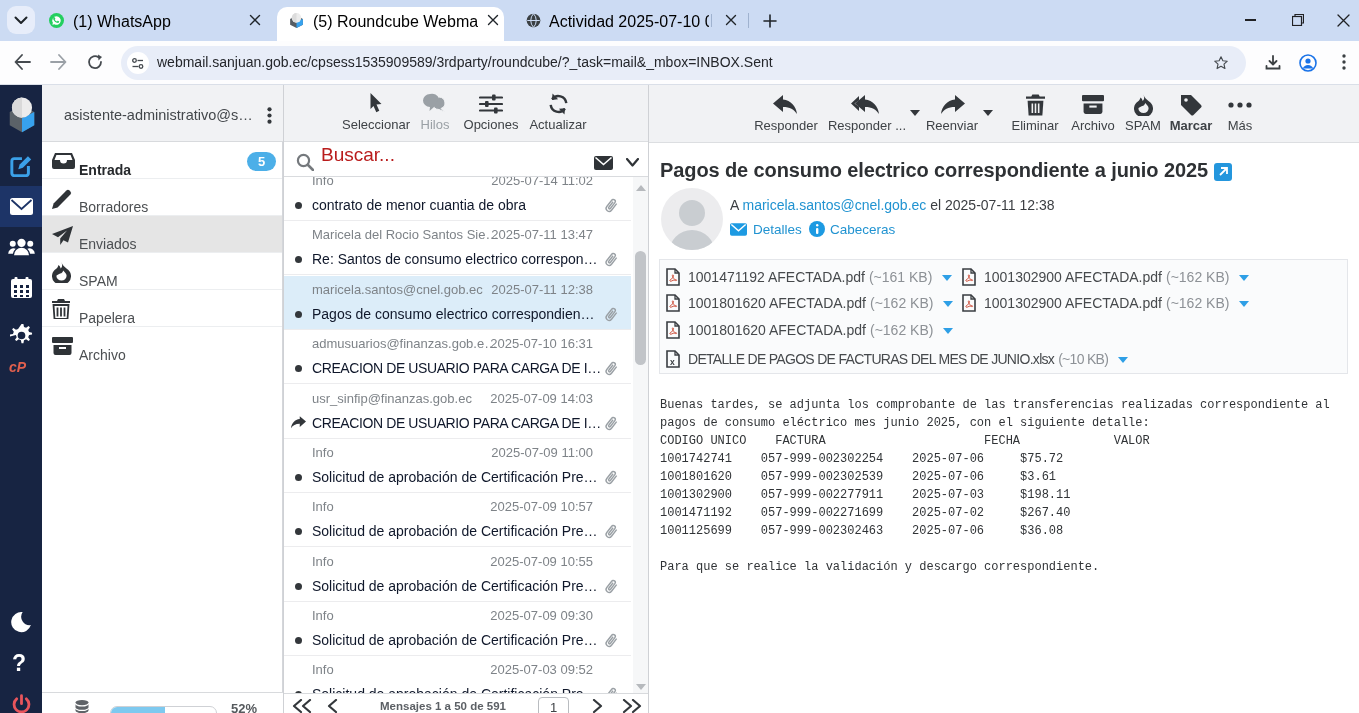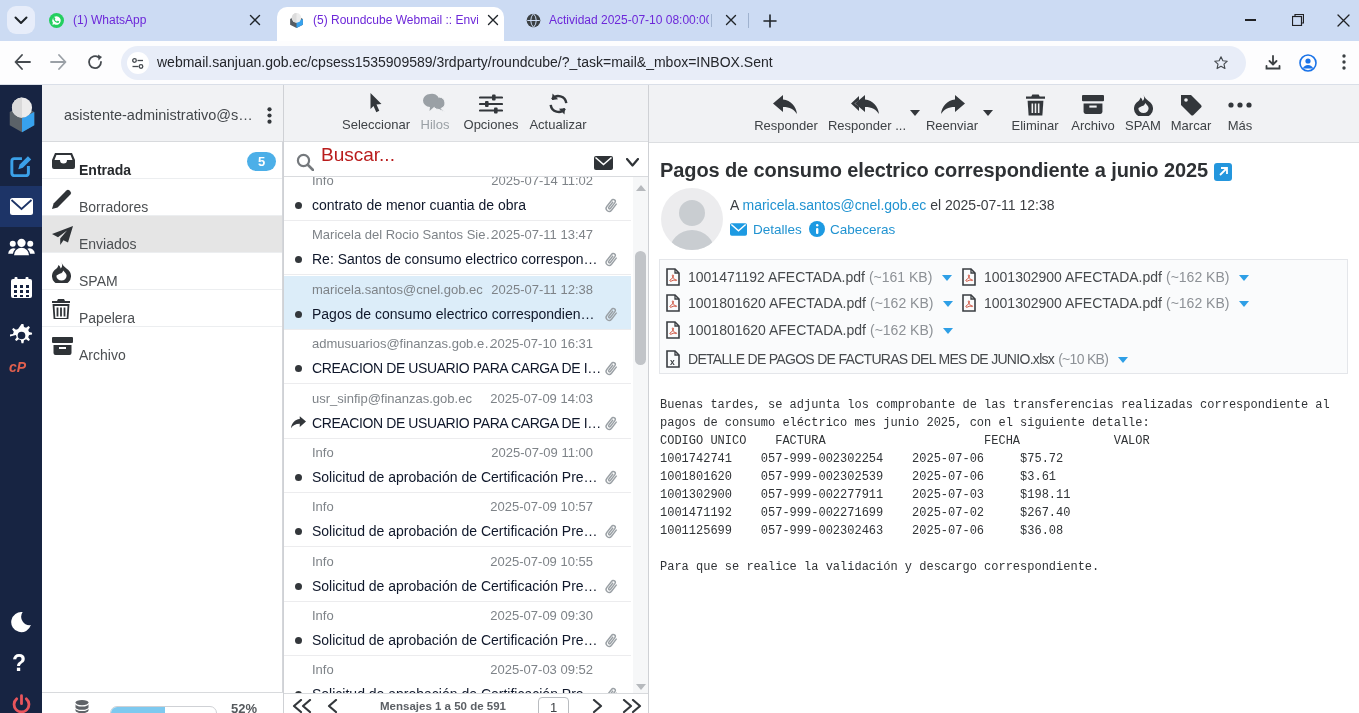--- a/index.html
+++ b/index.html
@@ -2,21 +2,21 @@
 <html><head>
 <meta charset="utf-8">
 <style>
 html,body{margin:0;padding:0;}
 body{width:1359px;height:713px;overflow:hidden;font-family:"Liberation Sans",sans-serif;-webkit-font-smoothing:antialiased;}
 #root{position:relative;width:1359px;height:713px;background:#fff;}
 .abs{position:absolute;}
 svg{display:block;}
 
 #tabstrip{left:0;top:0;width:1359px;height:41px;background:#ccdbf3;}
-.tabtxt{font-size:12px;color:#6d28d9;white-space:nowrap;}
+.tabtxt{font-size:16px;color:#000000;white-space:nowrap;}
 #activetab{left:277px;top:7px;width:227px;height:34px;background:#fff;border-radius:10px 10px 0 0;}
 #toolbar{left:0;top:41px;width:1359px;height:44px;background:#fdfdfe;border-bottom:1px solid #dadfe8;box-sizing:border-box;}
 #urlpill{left:121px;top:46px;width:1125px;height:34px;border-radius:17px;background:#e8edf8;}
 #urltxt{left:157px;top:54px;font-size:14px;color:#24262b;white-space:nowrap;}
 
 #rail{left:0;top:85px;width:42px;height:628px;background:#172442;}
 #railactive{left:0;top:186px;width:42px;height:41px;background:#1d3467;}
 
 #folders{left:42px;top:85px;width:241px;height:628px;background:#fff;border-right:1px solid #d4d6da;box-sizing:border-box;}
 #acct{left:42px;top:85px;width:241px;height:57px;background:#f1f2f4;border-bottom:1px solid #d8dadd;box-sizing:border-box;}
@@ -469,21 +469,21 @@
 <div class="abs tbbtn" style="left:1063px;top:94px;width:60px;">
 <svg width="22" height="22" viewBox="0 0 21 19" style="margin:0 auto 2px;">
         <rect x="0" y="0" width="21" height="6" rx="1" fill="#33373b"></rect>
         <path d="M1.5 8 H19.5 V16 a2 2 0 0 1-2 2 H3.5 a2 2 0 0 1-2-2 Z" fill="#33373b"></path>
         <rect x="7" y="10" width="7" height="2" fill="#f1f2f4"></rect>
       </svg>Archivo</div>
 <div class="abs tbbtn" style="left:1118px;top:94px;width:50px;">
 <svg width="19" height="22" viewBox="0 0 19 21" style="margin:0 auto 2px;">
         <path d="M9.5 0 C10 3 12.5 4.6 14.8 6.8 A9.5 8.8 0 1 1 4.2 6.8 C5.5 5.6 6.2 4.5 6.4 3 C7.8 4 8.4 5 8.6 6.6 C10.8 5 10.2 2.2 9.5 0 Z M9.5 18.6 A5.1 4.8 0 0 0 14.6 13.8 C14.6 11.5 12.6 10 11.2 8.4 C10.9 10 9.8 11 8.2 11.6 C7 12.3 4.4 13.4 4.4 13.9 A5.1 4.8 0 0 0 9.5 18.6 Z" fill="#33373b" fill-rule="evenodd"></path>
       </svg>SPAM</div>
-<div class="abs tbbtn" style="left:1163px;top:94px;width:56px;">
+<div class="abs tbbtn" style="left:1163px;top:94px;width:56px;font-weight:bold;">
 <svg width="22" height="22" viewBox="0 0 22 22" style="margin:0 auto 2px;">
         <path d="M1 1 H11 L21 11 a1.8 1.8 0 0 1 0 2.5 L13.5 21 a1.8 1.8 0 0 1-2.5 0 L1 11 Z" fill="#33373b"></path>
         <circle cx="6" cy="6" r="1.8" fill="#f1f2f4"></circle>
       </svg>Marcar</div>
 <div class="abs tbbtn" style="left:1218px;top:94px;width:44px;">
 <svg width="26" height="22" viewBox="0 0 26 22" style="margin:0 auto 2px;">
         <circle cx="4" cy="11" r="2.6" fill="#33373b"></circle>
         <circle cx="13" cy="11" r="2.6" fill="#33373b"></circle>
         <circle cx="22" cy="11" r="2.6" fill="#33373b"></circle>
       </svg>Más</div>

